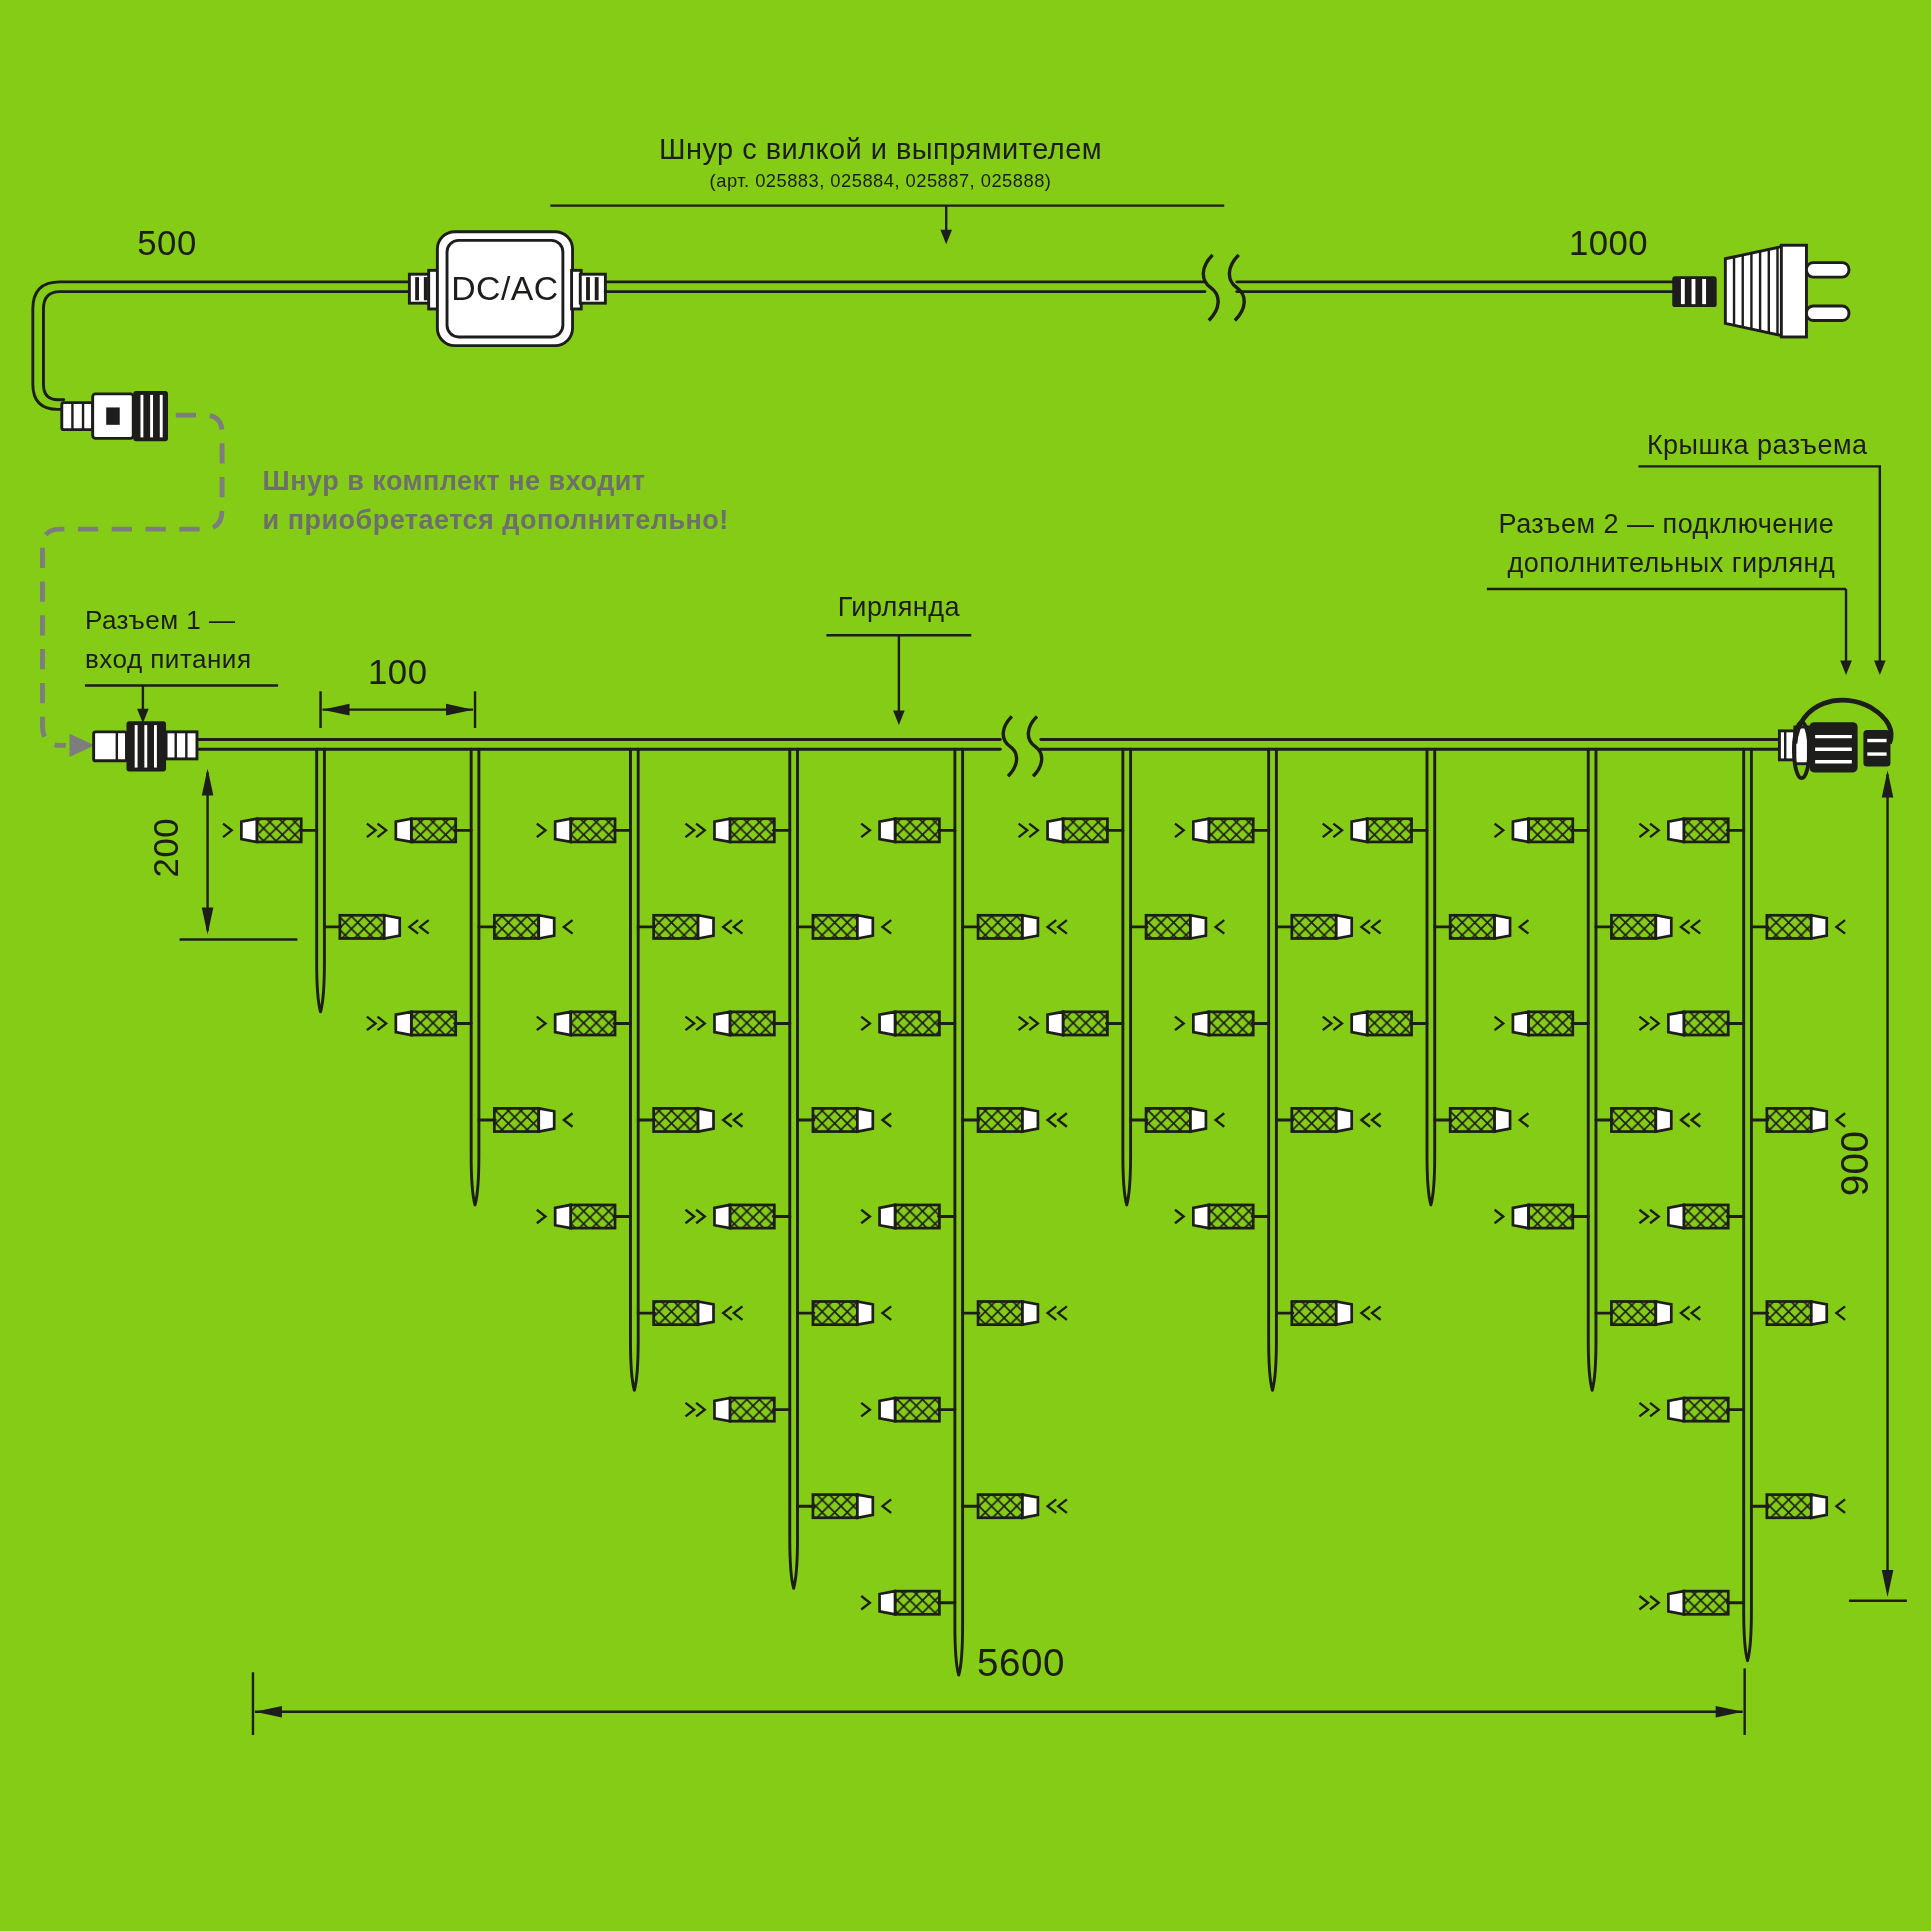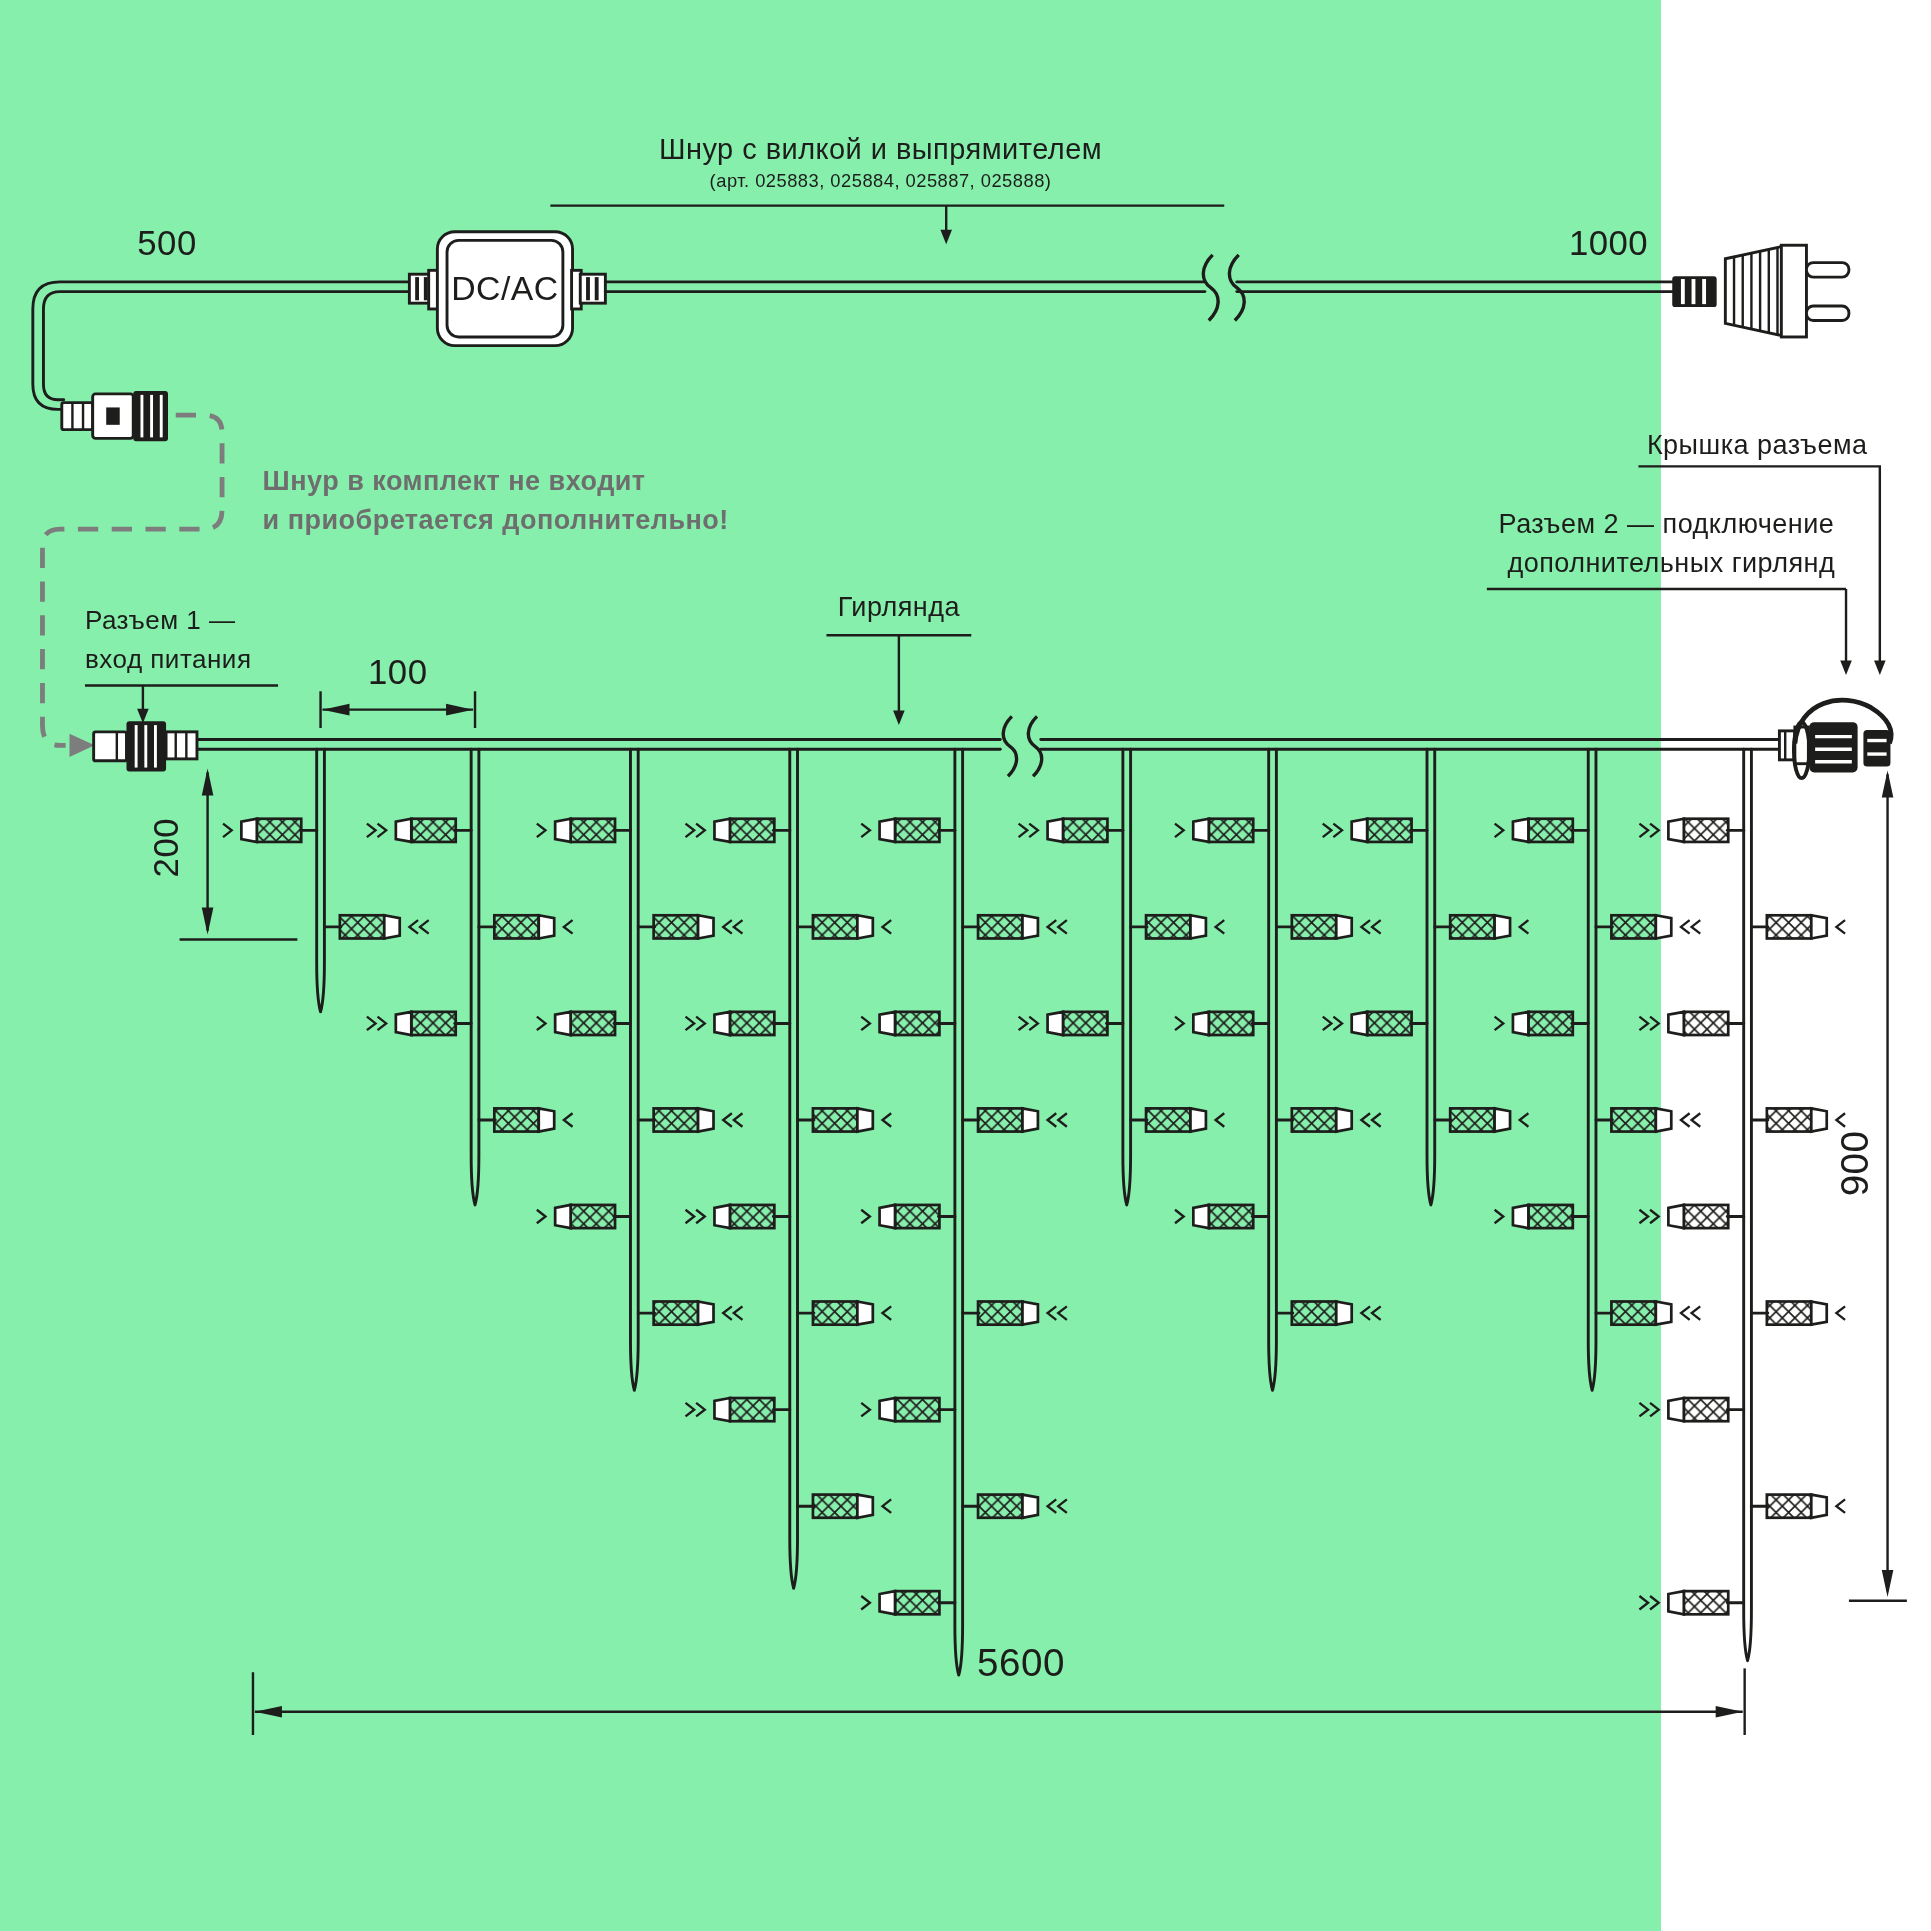--- a/index.html
+++ b/index.html
@@ -1,16 +1,16 @@
 <!DOCTYPE html>
 <html><head>
 <meta charset="utf-8">
 <style>
   html,body{margin:0;padding:0;background:#ffffff;}
-  .stage{width:1661px;height:1931px;position:relative;background:#86efac;
+  .stage{width:1931px;height:1931px;position:relative;background:#84cc16;
          font-family:"Liberation Sans", sans-serif;}
   svg{display:block;}
   .ln{stroke:#1d1d1b;stroke-width:3;fill:none;stroke-linecap:round;}
   .ln25{stroke:#1d1d1b;stroke-width:2.5;fill:none;}
   .ln35{stroke:#1d1d1b;stroke-width:3.5;fill:none;}
   .fill{fill:#1d1d1b;stroke:none;}
   .whitefill{fill:#ffffff;stroke:#1d1d1b;stroke-width:3;}
   .txt{fill:#1d1d1b;}
   .graytxt{fill:#6e6e6e;font-weight:bold;}
   .dash{stroke:#7d7d7d;stroke-width:5;fill:none;stroke-dasharray:21 14;}

